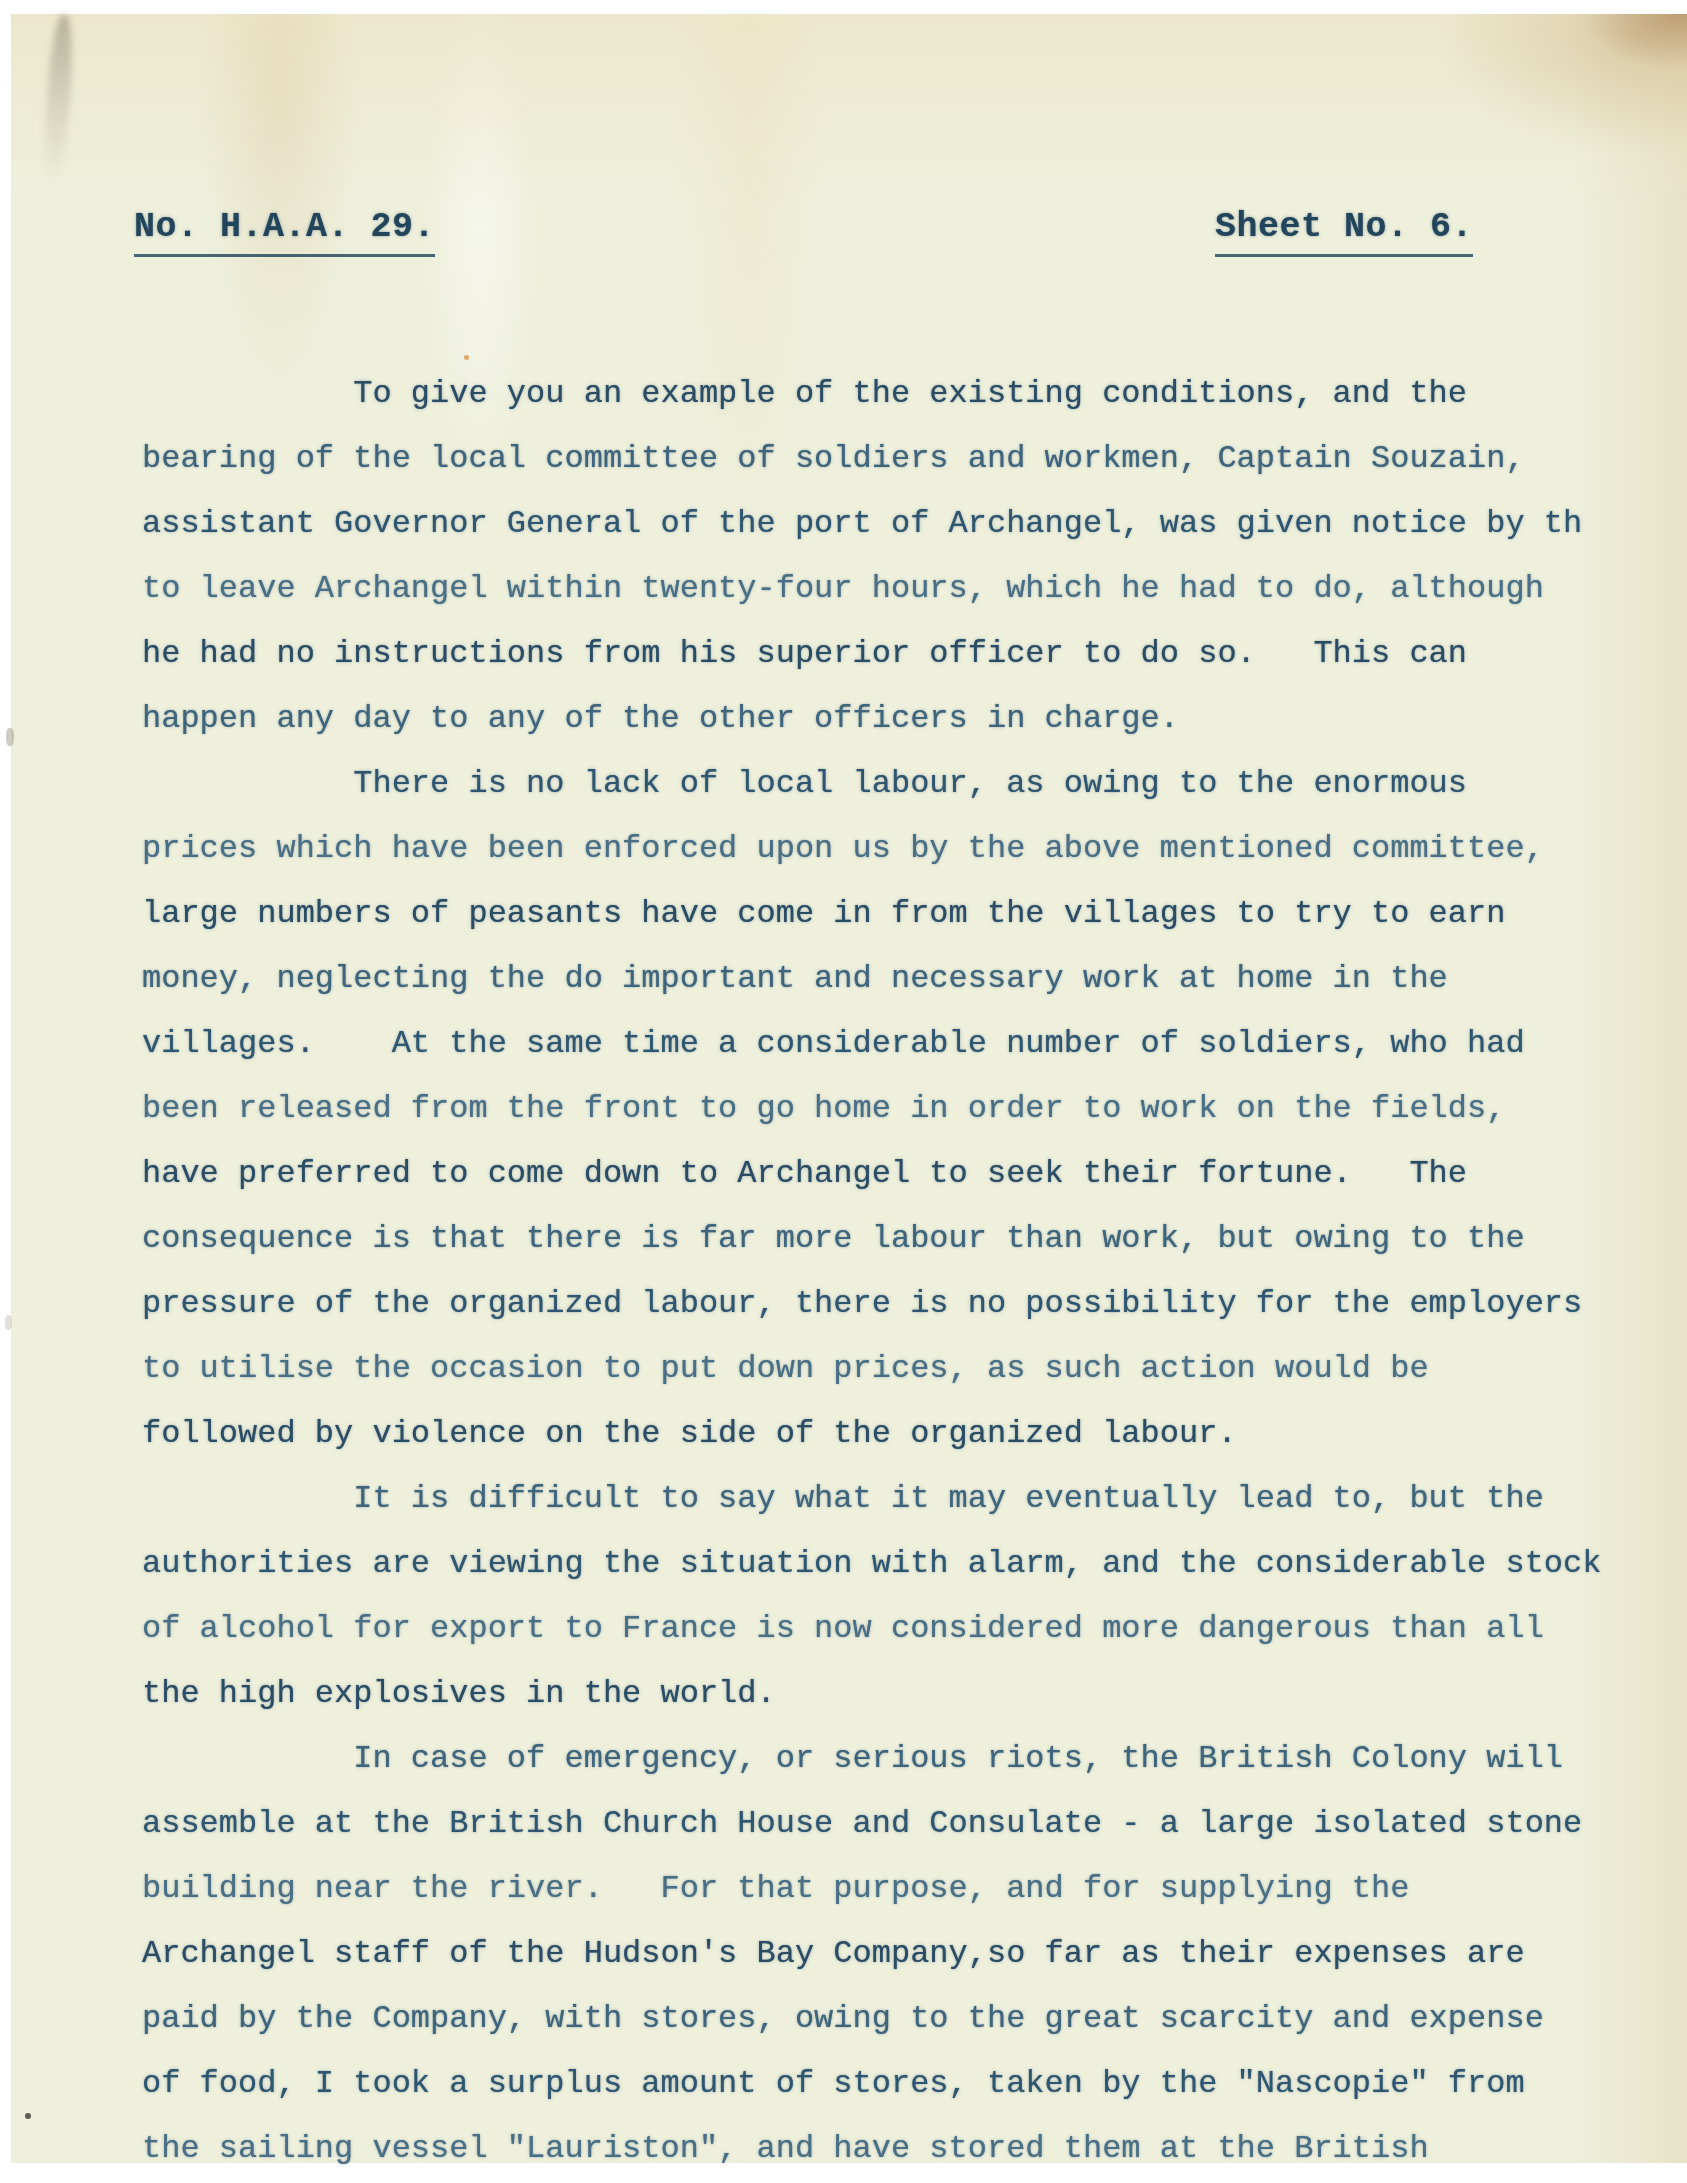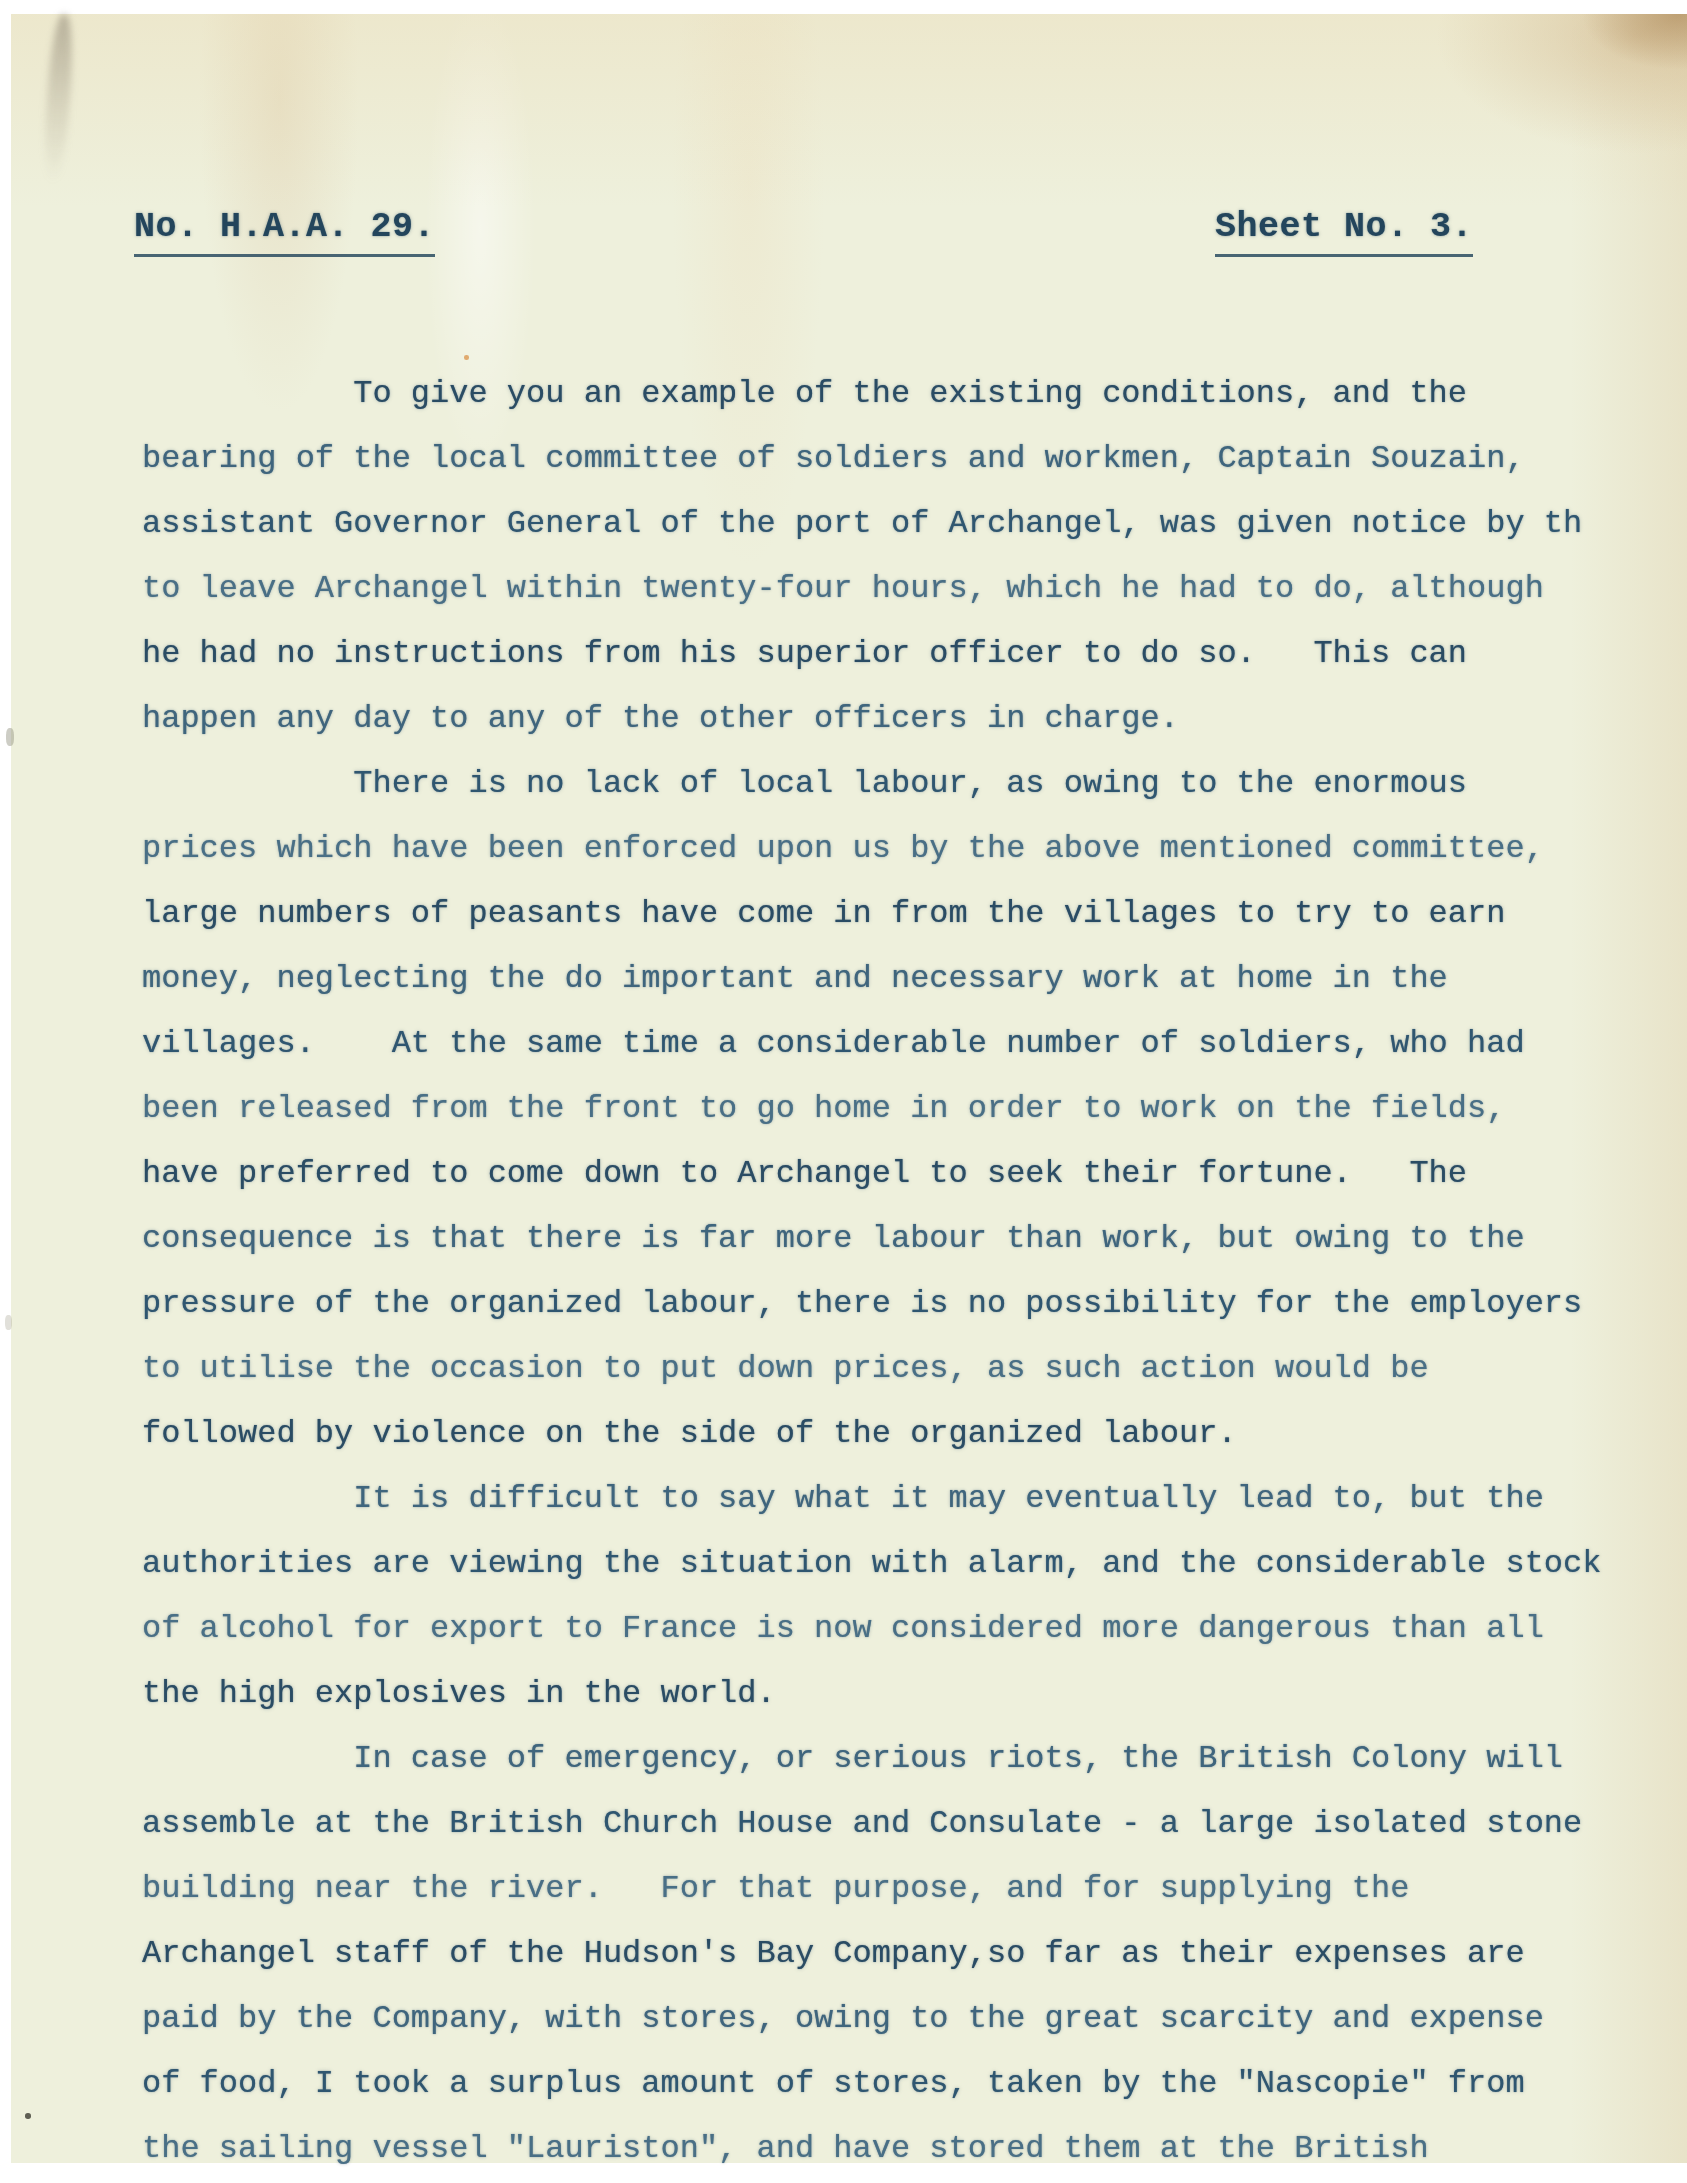--- a/index.html
+++ b/index.html
@@ -96,21 +96,21 @@
   .line:nth-child(4n+3) { color: #2f5670; }
   .line:nth-child(4n)   { color: #3c657f; opacity: .92; }
 </style>
 </head>
 <body>
 
 <div class="scan">
   <div class="paper">
     <div class="crease"></div>
     <span class="hdr ref">No. H.A.A. 29.</span>
-    <span class="hdr sheet">Sheet No. 3.</span>
+    <span class="hdr sheet">Sheet No. 6.</span>
     <div class="body-text"><div class="line">           To give you an example of the existing conditions, and the</div><div class="line">bearing of the local committee of soldiers and workmen, Captain Souzain,</div><div class="line">assistant Governor General of the port of Archangel, was given notice by th</div><div class="line">to leave Archangel within twenty-four hours, which he had to do, although</div><div class="line">he had no instructions from his superior officer to do so.   This can</div><div class="line">happen any day to any of the other officers in charge.</div><div class="line">           There is no lack of local labour, as owing to the enormous</div><div class="line">prices which have been enforced upon us by the above mentioned committee,</div><div class="line">large numbers of peasants have come in from the villages to try to earn</div><div class="line">money, neglecting the do important and necessary work at home in the</div><div class="line">villages.    At the same time a considerable number of soldiers, who had</div><div class="line">been released from the front to go home in order to work on the fields,</div><div class="line">have preferred to come down to Archangel to seek their fortune.   The</div><div class="line">consequence is that there is far more labour than work, but owing to the</div><div class="line">pressure of the organized labour, there is no possibility for the employers</div><div class="line">to utilise the occasion to put down prices, as such action would be</div><div class="line">followed by violence on the side of the organized labour.</div><div class="line">           It is difficult to say what it may eventually lead to, but the</div><div class="line">authorities are viewing the situation with alarm, and the considerable stock</div><div class="line">of alcohol for export to France is now considered more dangerous than all</div><div class="line">the high explosives in the world.</div><div class="line">           In case of emergency, or serious riots, the British Colony will</div><div class="line">assemble at the British Church House and Consulate - a large isolated stone</div><div class="line">building near the river.   For that purpose, and for supplying the</div><div class="line">Archangel staff of the Hudson's Bay Company,so far as their expenses are</div><div class="line">paid by the Company, with stores, owing to the great scarcity and expense</div><div class="line">of food, I took a surplus amount of stores, taken by the "Nascopie" from</div><div class="line">the sailing vessel "Lauriston", and have stored them at the British</div></div>
   </div>
   <div class="speck ink-dot"></div>
   <div class="speck edge-notch"></div>
   <div class="speck edge-notch2"></div>
   <div class="speck orange-fleck"></div>
 </div>
 
 
 </body></html>

